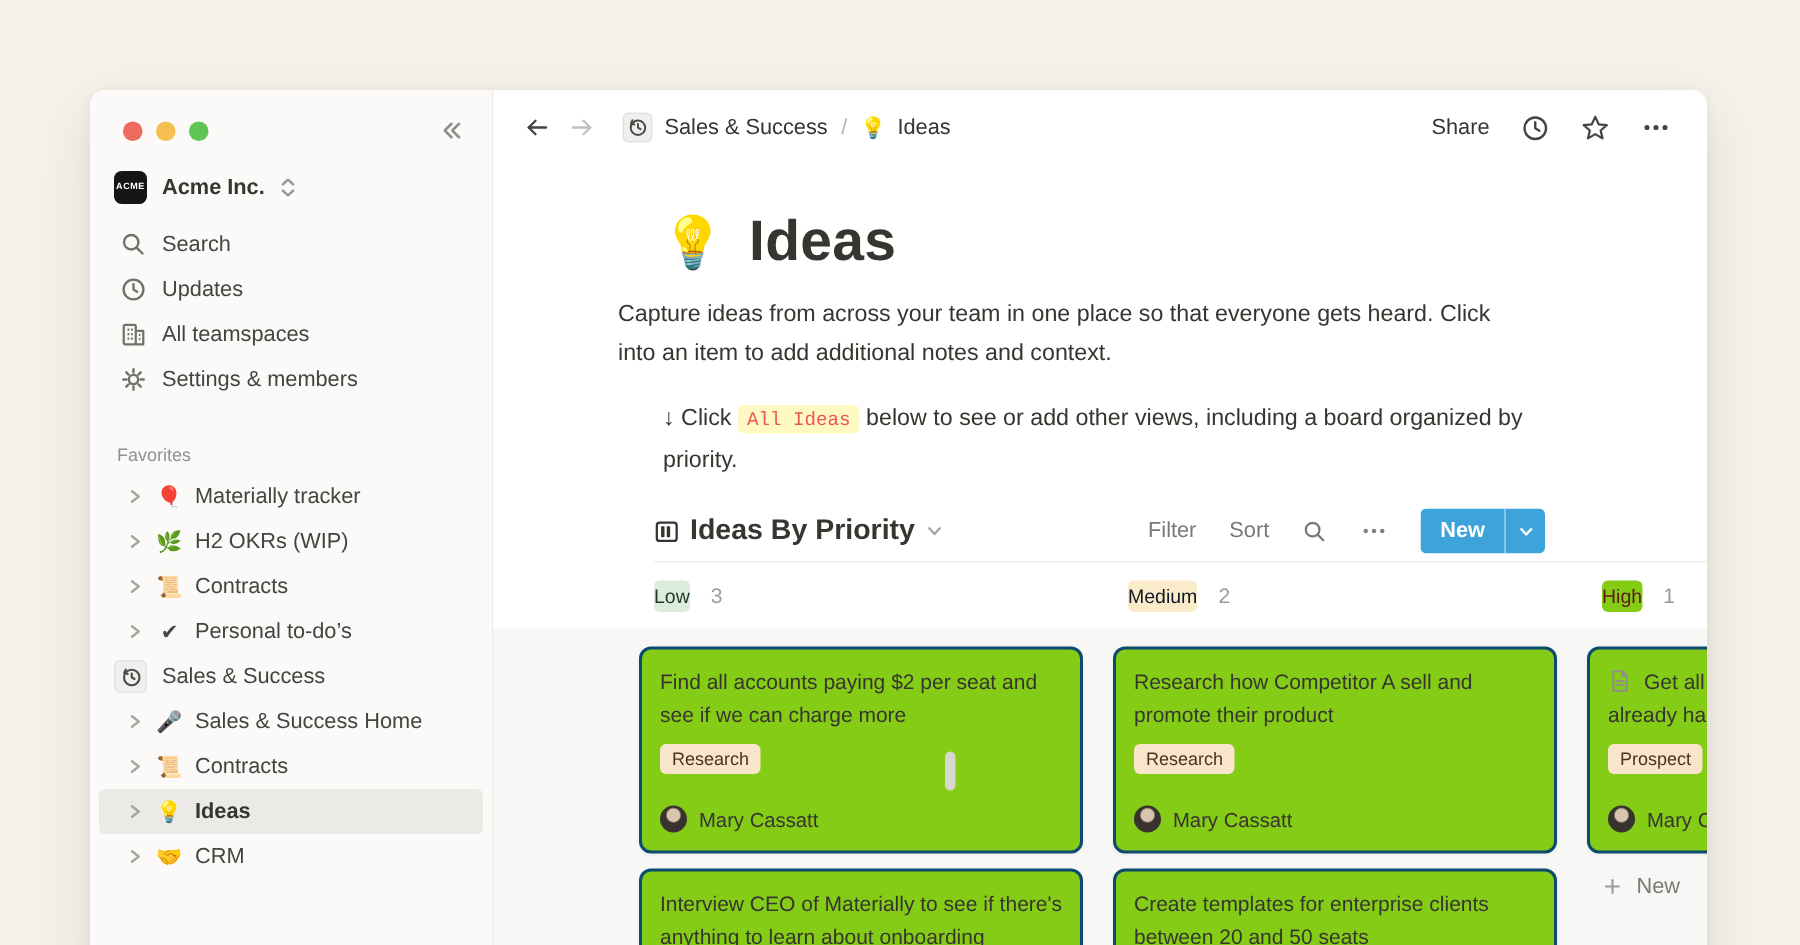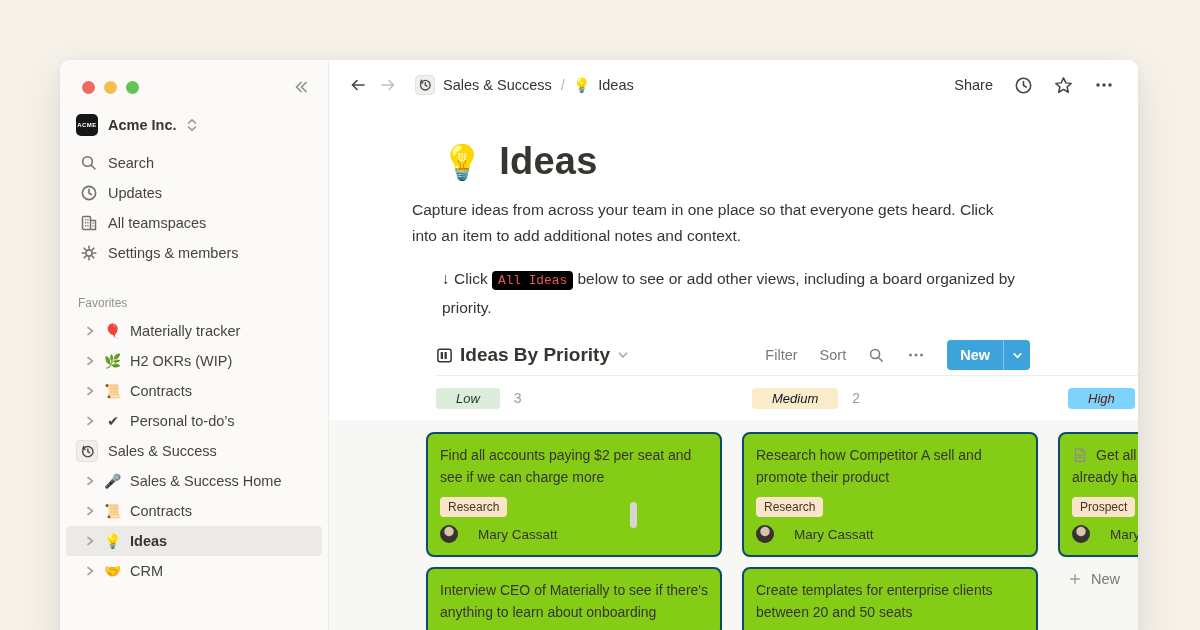--- a/index.html
+++ b/index.html
@@ -48,51 +48,51 @@
   .crumb-emoji { font-size:14px; margin-right:7px; }
   .topbar-right { margin-left:auto; display:flex; align-items:center; gap:21px; }
   .share { font-size:14.5px;margin-left:20px; }
 
   .content { flex:1; display:flex; flex-direction:column; min-height:0; }
   .page-header { display:flex; align-items:center; padding:30px 0 0 112px; }
   .page-emoji { font-size:34px; line-height:1; }
   .page-title { font-size:38px; font-weight:700; margin:0 0 0 16px; letter-spacing:.2px; }
   .desc { margin:14px 0 0 83px; max-width:588px; font-size:15.5px; line-height:26px; }
   .hint { margin:16px 0 0 113px; max-width:600px; font-size:15.5px; line-height:27px; }
-  .code { font-family:"Liberation Mono",monospace; font-size:12.8px; color:#EB5757; background:#000000; border-radius:4px; padding:2px 6px; }
+  .code { font-family:"Liberation Mono",monospace; font-size:12.8px; color:#EB5757; background:#fef9c3; border-radius:4px; padding:2px 6px; }
 
   .view-toolbar { margin-top:14px; height:40px; display:flex; align-items:center; padding:0 108px 0 107px; }
   .view-tab { display:flex; align-items:center; gap:7px; }
   .view-name { font-size:19px; font-weight:700; }
   .tb-right { margin-left:auto; display:flex; align-items:center; gap:22px; color:#7A7975; font-size:14.5px; }
   .tb-btn { color:#7A7975; }
   .new-btn { display:flex; height:30px; border-radius:4px; overflow:hidden; }
   .new-main { background:#3CA3DB; color:#fff; font-weight:600; font-size:14.5px; padding:0 13px; display:flex; align-items:center; }
   .new-chev { background:#3CA3DB; width:27px; display:flex; align-items:center; justify-content:center; border-left:1px solid rgba(255,255,255,.38); }
 
   .divider { height:1px; background:#EDECE9; margin-left:107px; }
 
   .hdr-row { flex:0 0 44px; height:44px; display:flex; align-items:center; padding-left:97px; background:#fff; }
   .hdr-slot { width:296px; flex:0 0 296px; margin-right:20px; display:flex; align-items:center; padding-left:10px; }
-  .pill { font-size:13px; font-weight:500; padding:2px 20px; border-radius:4px; line-height:17px;font-style:italic; }
+  .pill { font-size:13px; font-weight:500; padding:2px 0; border-radius:4px; line-height:17px; }
   .pill.low { background:#DCEDDC; color:#1C3829; }
   .pill.medium { background:#FBECC9; color:#0f172a; }
-  .pill.high { background:#7dd3fc; color:#5D1715; }
+  .pill.high { background:#84cc16; color:#5D1715; }
   .count { margin-left:14px; color:#9B9A97; font-size:14px; }
 
   .board { flex:1; background:#F7F7F5; display:flex; padding:12px 0 0 97px; position:relative; overflow:hidden; }
   .col { width:296px; flex:0 0 296px; margin-right:20px; }
   .card { background:#84cc16; border:2px solid #0c4a6e; border-radius:8px; padding:10px 12px 12px 12px; margin-bottom:10px;
     box-shadow:0 1px 3px rgba(15,15,15,.05); }
   .card-title { font-size:14px; font-weight:500; line-height:22px; color:#37352F; }
   .title-line { display:flex; align-items:center; gap:8px; }
   .tag { display:inline-block; font-size:12px; font-weight:400; padding:2px 8px; border-radius:4px; margin-top:9px; line-height:16px; }
   .tag.orange { background:#F8E5CC; color:#49341D; }
   .tag.blue { background:#D3E5EF; color:#1D3D52; }
-  .assignee { display:flex; align-items:center; gap:20px; margin-top:8px; white-space:nowrap; }
+  .assignee { display:flex; align-items:center; gap:8px; margin-top:21px; white-space:nowrap; }
   .avatar { width:18px; height:18px; border-radius:50%; flex:0 0 18px;
     background:radial-gradient(circle at 50% 36%, #D9C5AE 0%, #D9C5AE 28%, #38332E 36%); }
   .assignee-name { font-size:13.5px; color:#37352F; }
   .add-new { display:flex; align-items:center; gap:9px; color:#7A7975; font-size:14.5px; padding:4px 10px; margin-top:2px; }
   .scroll-thumb { position:absolute; left:301px; top:82px; width:7px; height:26px; border-radius:4px; background:#D9D6D0; }
 </style>
 </head>
 <body>
 
 <div class="window">

